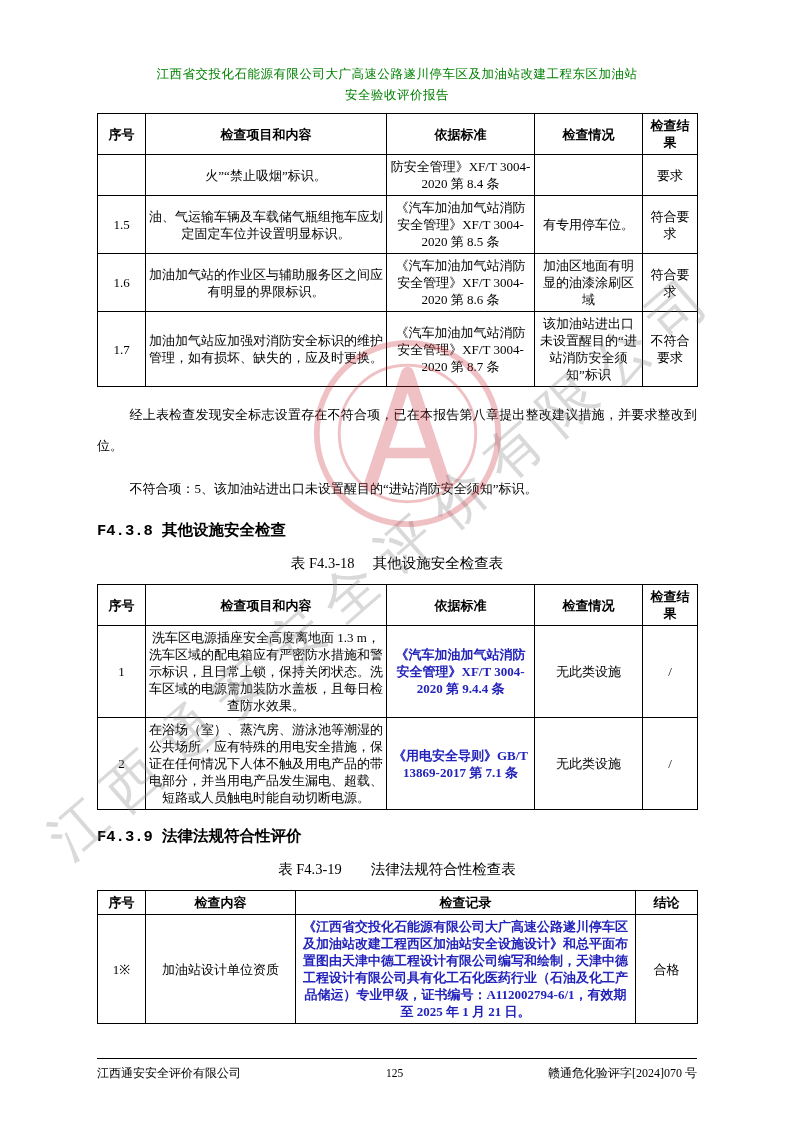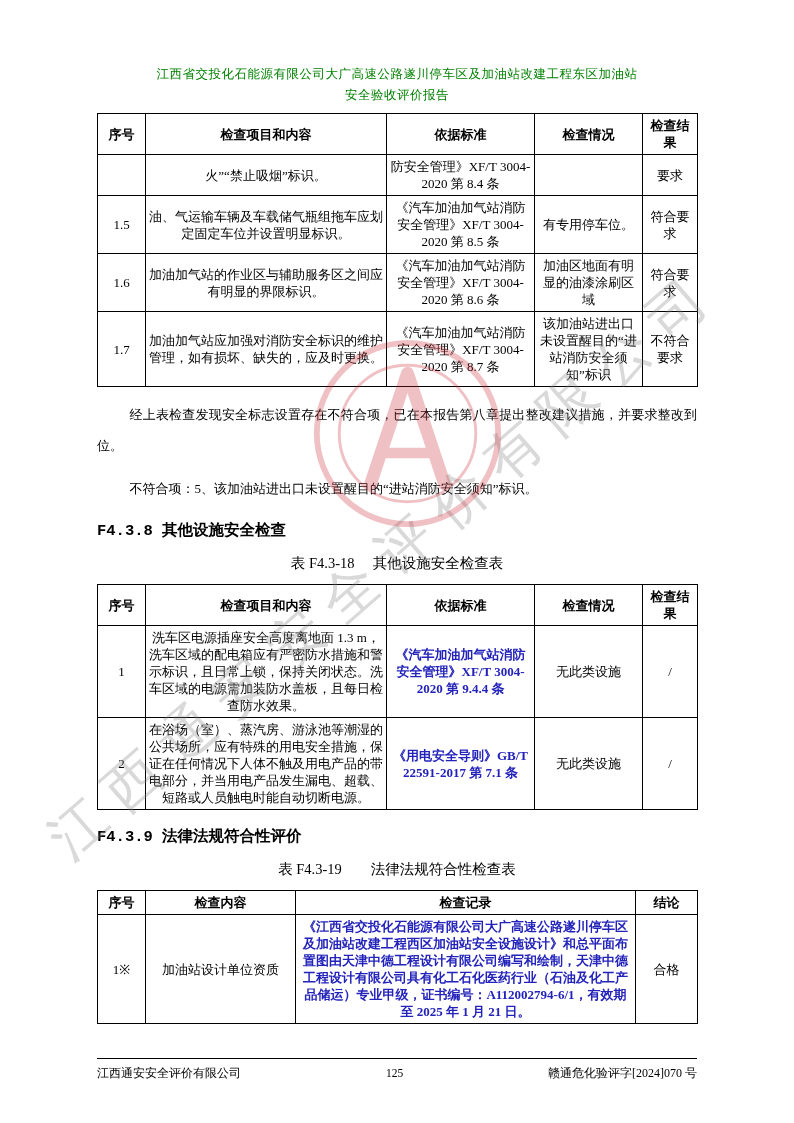--- a/index.html
+++ b/index.html
@@ -141,21 +141,21 @@
         <tr>
           <td>1</td>
           <td class="justify">洗车区电源插座安全高度离地面 1.3 m，洗车区域的配电箱应有严密防水措施和警示标识，且日常上锁，保持关闭状态。洗车区域的电源需加装防水盖板，且每日检查防水效果。</td>
           <td class="blue">《汽车加油加气站消防安全管理》XF/T 3004-2020 第 9.4.4 条</td>
           <td>无此类设施</td>
           <td>/</td>
         </tr>
         <tr>
           <td>2</td>
           <td class="justify">在浴场（室）、蒸汽房、游泳池等潮湿的公共场所，应有特殊的用电安全措施，保证在任何情况下人体不触及用电产品的带电部分，并当用电产品发生漏电、超载、短路或人员触电时能自动切断电源。</td>
-          <td class="blue">《用电安全导则》GB/T 22591-2017 第 7.1 条</td>
+          <td class="blue">《用电安全导则》GB/T 13869-2017 第 7.1 条</td>
           <td>无此类设施</td>
           <td>/</td>
         </tr>
       </tbody>
     </table>
 
     <h3 class="sec">F4.3.9 法律法规符合性评价</h3>
     <div class="caption">表 F4.3-19　　法律法规符合性检查表</div>
 
     <table class="tbl">

